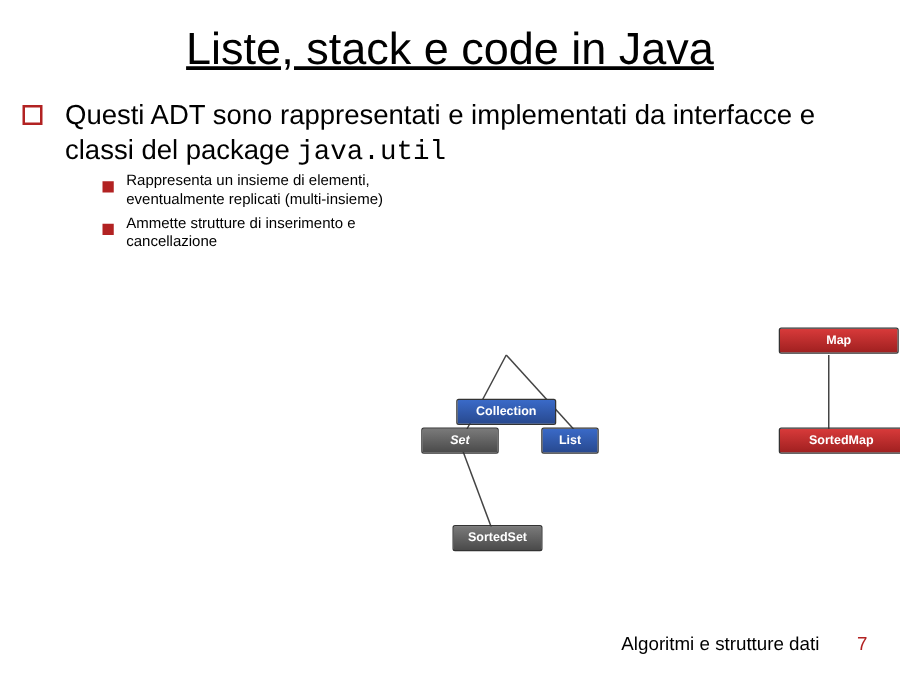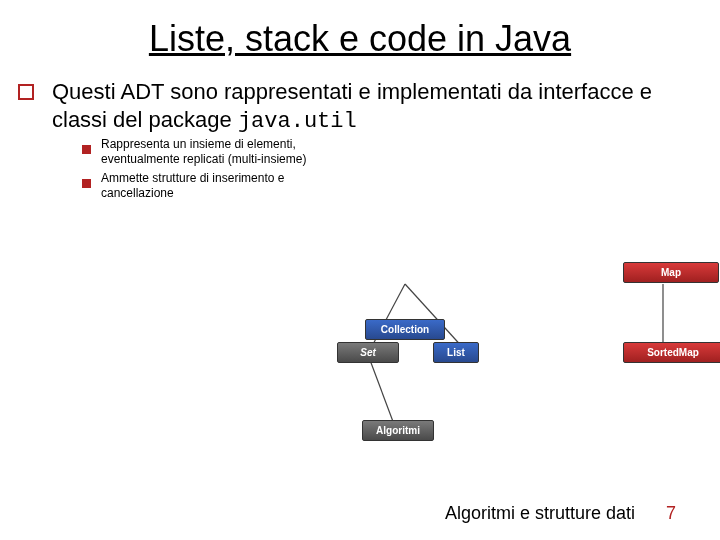--- a/index.html
+++ b/index.html
@@ -76,22 +76,22 @@
     padding: 4px 0;
     border: 1px solid #333;
     border-radius: 2px;
   }
   .blue { background: linear-gradient(#3a6ac8,#28498f); }
   .red  { background: linear-gradient(#d83a3a,#a02020); }
   .grey { background: linear-gradient(#7a7a7a,#4a4a4a); }
   .footer {
     position: absolute;
     bottom: 16px;
-    right: 44px;
-    font-size: 18px;
+    right: 26px;
+    font-size: 15px;
   }
   .footer .pn { color: #b22222; margin-left: 26px; }
   svg.lines { position:absolute; inset:0; width:100%; height:100%; }
   svg.lines line { stroke:#444; stroke-width:1.2; }
 </style>
 </head>
 <body>
 
 <div class="title">Liste, stack e code in Java</div>
 
@@ -123,19 +123,19 @@
     <line x1="40" y1="22" x2="5" y2="88"></line>
     <line x1="40" y1="22" x2="100" y2="88"></line>
     <line x1="5" y1="98" x2="30" y2="165"></line>
     <line x1="298" y1="22" x2="298" y2="88"></line>
   </svg>
   <div class="node blue" style="left:0; top:14px; width:80px;margin-top:43px;">Collection</div>
   <div class="node red" style="left:258px; top:0; width:96px;">Map</div>
   <div class="node grey" style="left:-28px; top:80px; width:62px;font-style:italic;">Set</div>
   <div class="node blue" style="left:68px; top:80px; width:46px;">List</div>
   <div class="node red" style="left:258px; top:80px; width:100px;">SortedMap</div>
-  <div class="node grey" style="left:-3px; top:158px; width:72px;">Algoritmi</div>
+  <div class="node grey" style="left:-3px; top:158px; width:72px;">SortedSet</div>
 </div>
 
 <div class="footer">
   <span>Algoritmi e strutture dati</span>
   <span class="pn">7</span>
 </div>
 
 </body></html>

